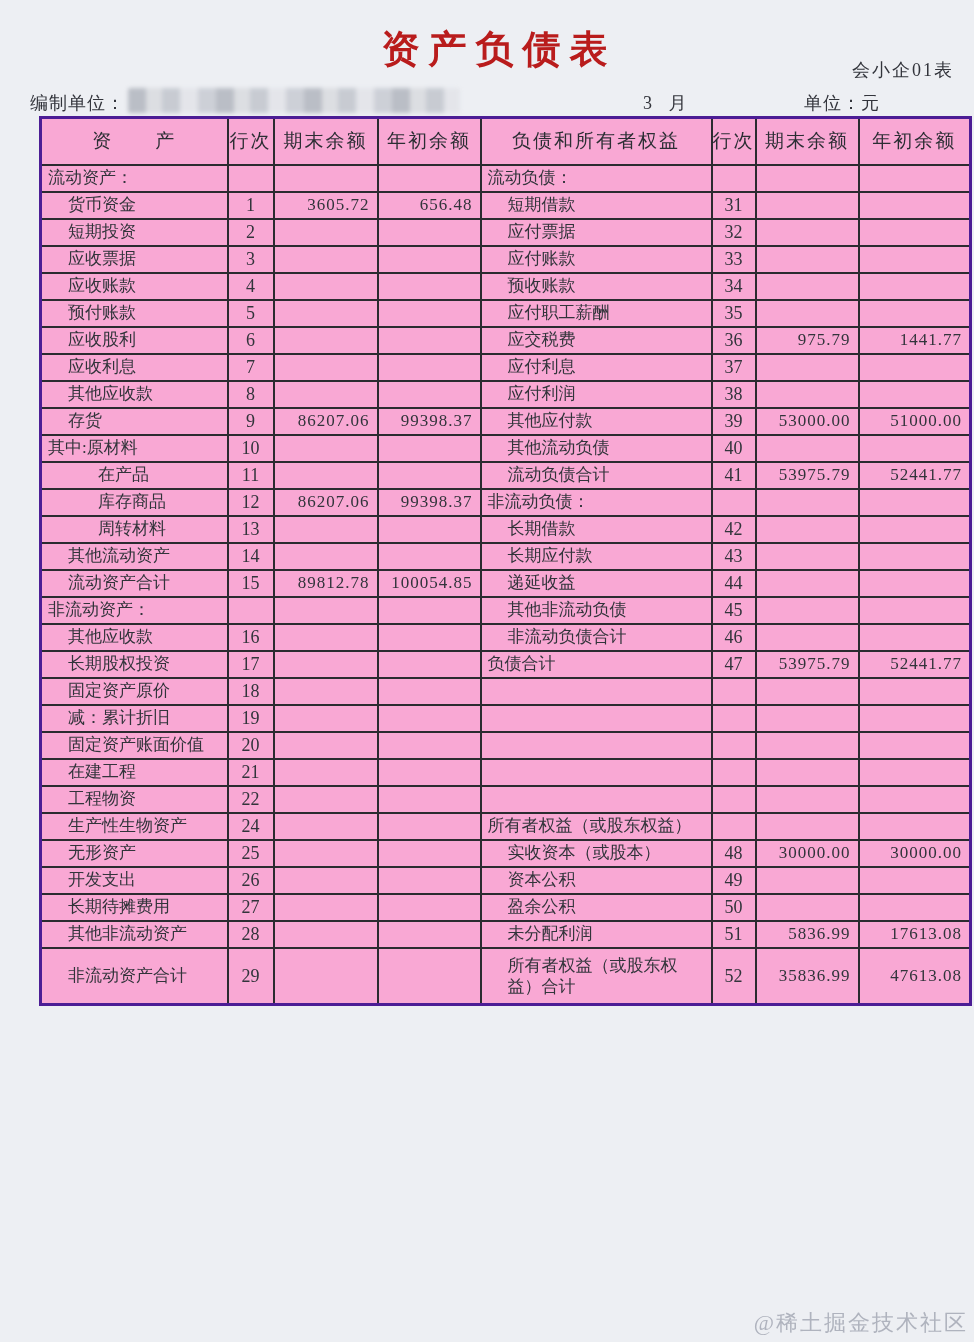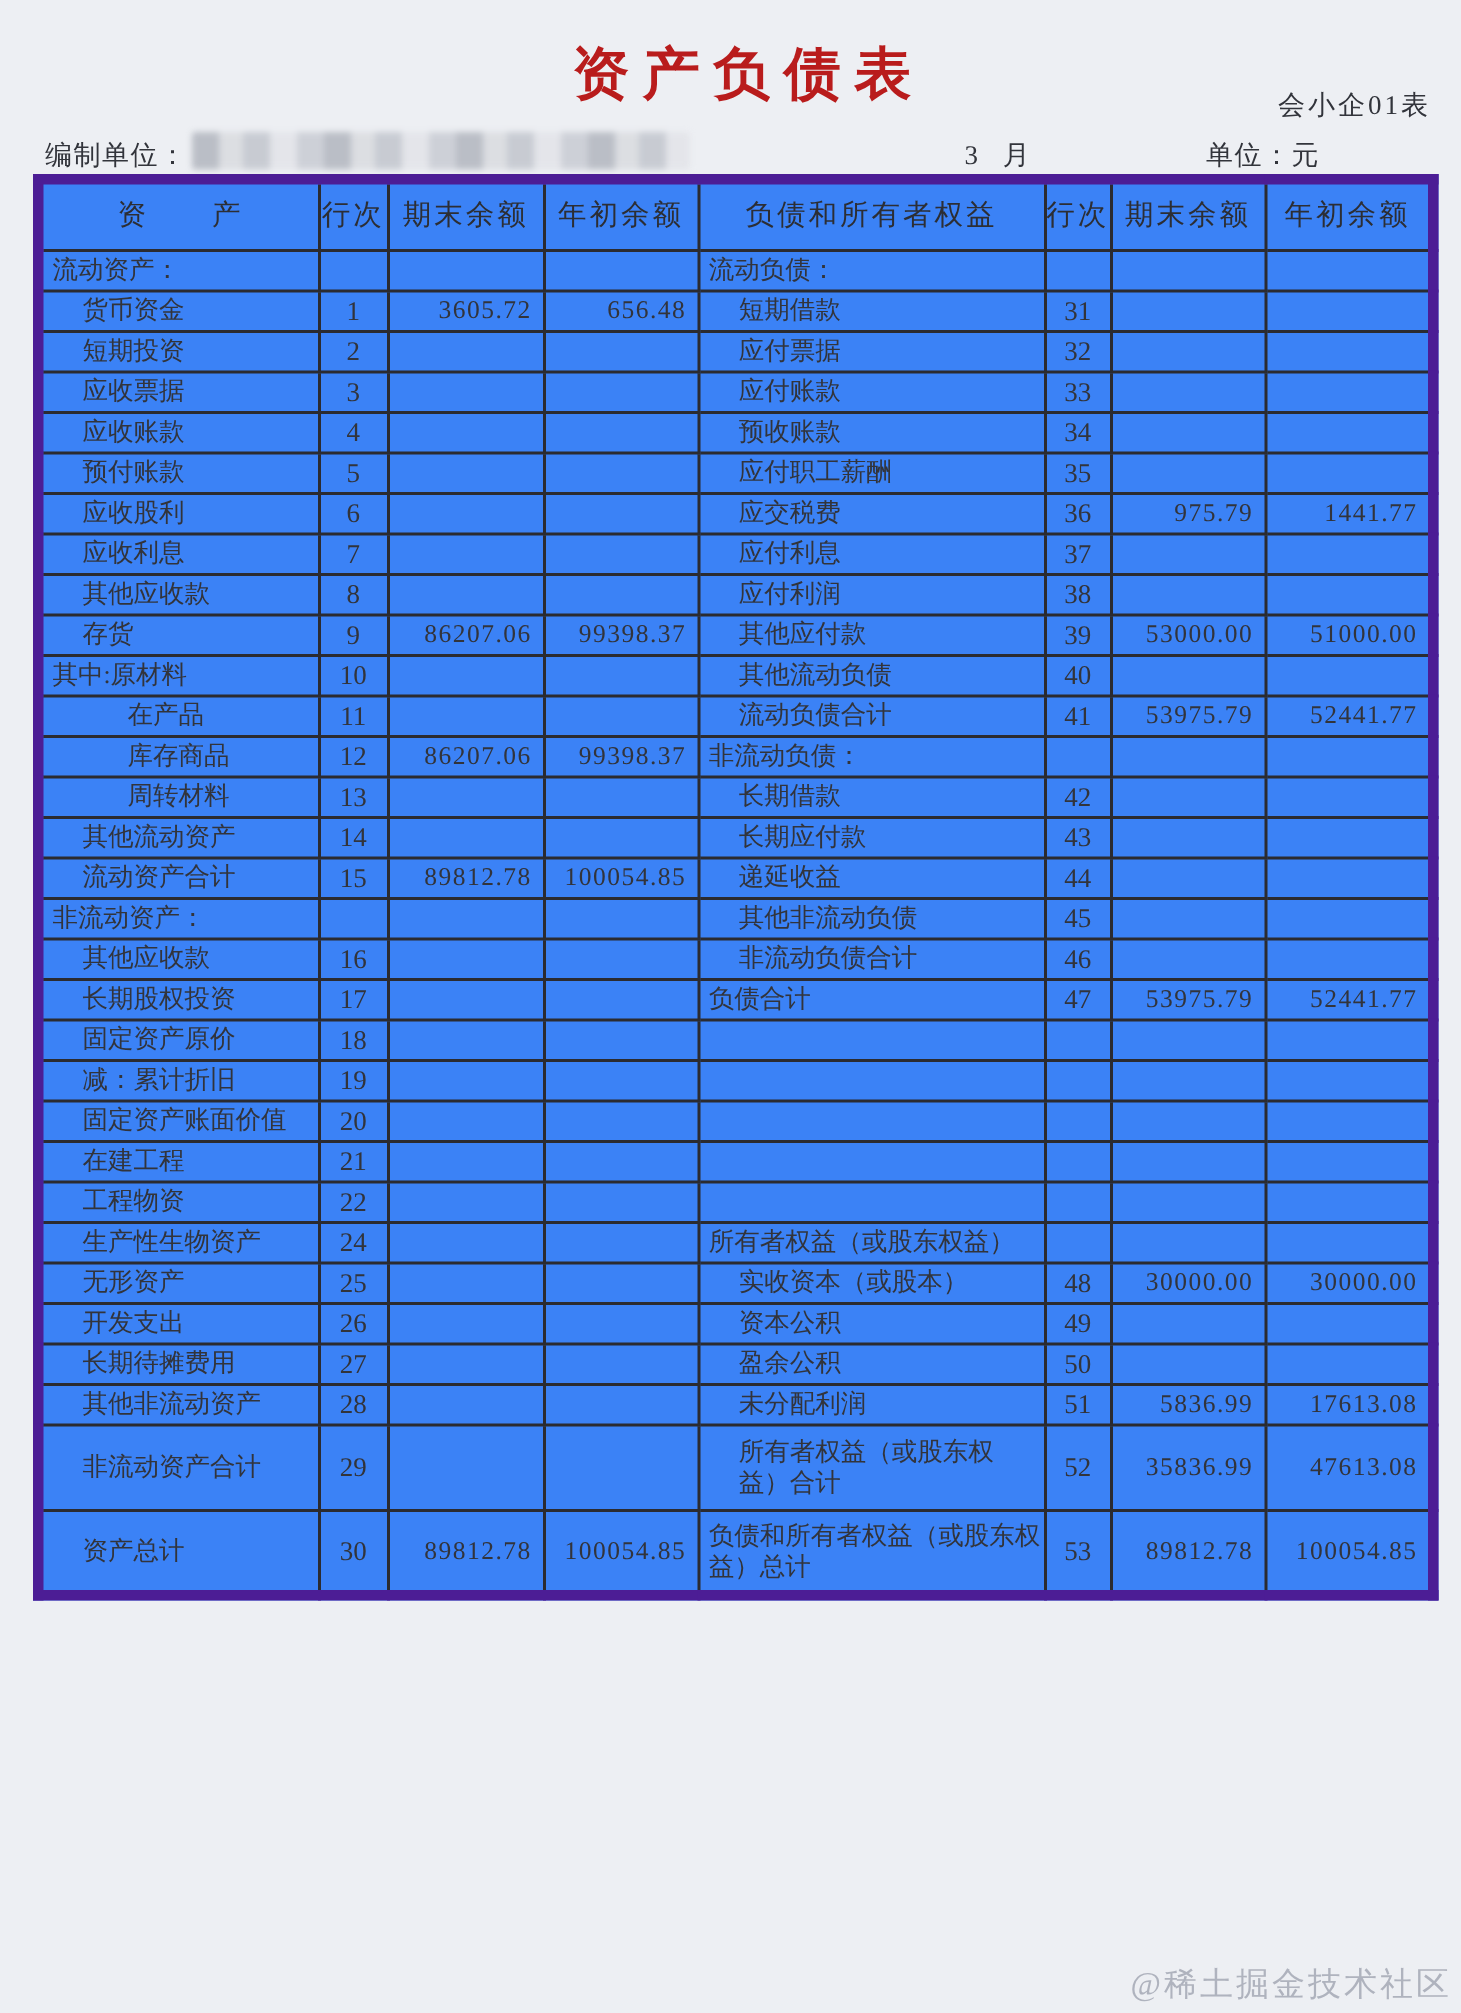--- a/index.html
+++ b/index.html
@@ -8,22 +8,22 @@
   .doc-title{position:absolute;top:12px;left:0;width:100%;text-align:center;
          font-size:38px;font-weight:700;letter-spacing:9px;color:#b91c1c;margin:12px;}
   .form-code{position:absolute;top:58px;right:20px;font-size:18px;letter-spacing:2px;}
   .meta{position:absolute;top:91px;left:0;width:100%;height:28px;font-size:18px;}
   .meta .prep{position:absolute;left:30px;letter-spacing:1px;}
   .meta .redacted{position:absolute;left:128px;top:-3px;width:332px;height:25px;border-radius:2px;
          filter:blur(2px);opacity:.8;
          background:repeating-linear-gradient(90deg,#aeb2bb 0 18px,#d8dade 18px 34px,#bfc3cb 34px 52px,#e2e3e8 52px 70px,#c6c9d1 70px 88px);}
   .meta .period{position:absolute;left:643px;letter-spacing:6px;}
   .meta .unit{position:absolute;left:804px;letter-spacing:1px;}
-  table.sheet{position:absolute;top:116px;left:22px;width:930px;table-layout:fixed;
-         border-collapse:collapse;border:7px solid #4c1d95;background:#3b82f6;}
+  table.sheet{position:absolute;top:116px;left:39px;width:930px;table-layout:fixed;
+         border-collapse:collapse;border:3px solid #4c1d95;background:#f9a8d4;}
   .sheet th,.sheet td{border:2px solid #2b2b30;overflow:hidden;vertical-align:middle;
          font-weight:normal;padding:0;line-height:1.25;}
   .sheet thead tr{height:47px;}
   .sheet th{font-size:19px;text-align:center;letter-spacing:2px;color:#2c2e34;}
   .sheet tbody tr{height:27px;}
   .sheet tbody tr.tall{height:57px;}
   td.label{font-size:17px;text-align:left;}
   td.rowno{font-size:18px;text-align:center;}
   td.num{font-size:17px;text-align:right;padding-right:7px;letter-spacing:1px;}
   td.ind0{padding-left:6px;}
@@ -363,27 +363,17 @@
         <tr class="tall">
           <td class="label ind1">非流动资产合计</td>
           <td class="rowno">29</td>
           <td class="num"></td>
           <td class="num"></td>
           <td class="label ind1">所有者权益（或股东权益）合计</td>
           <td class="rowno">52</td>
           <td class="num">35836.99</td>
           <td class="num">47613.08</td>
         </tr>
-        <tr class="tall">
-          <td class="label ind1">资产总计</td>
-          <td class="rowno">30</td>
-          <td class="num">89812.78</td>
-          <td class="num">100054.85</td>
-          <td class="label ind0">负债和所有者权益（或股东权益）总计</td>
-          <td class="rowno">53</td>
-          <td class="num">89812.78</td>
-          <td class="num">100054.85</td>
-        </tr>
       </tbody>
   </table>
 
   <div class="watermark">@稀土掘金技术社区</div>
 </div>
 
 </body></html>

